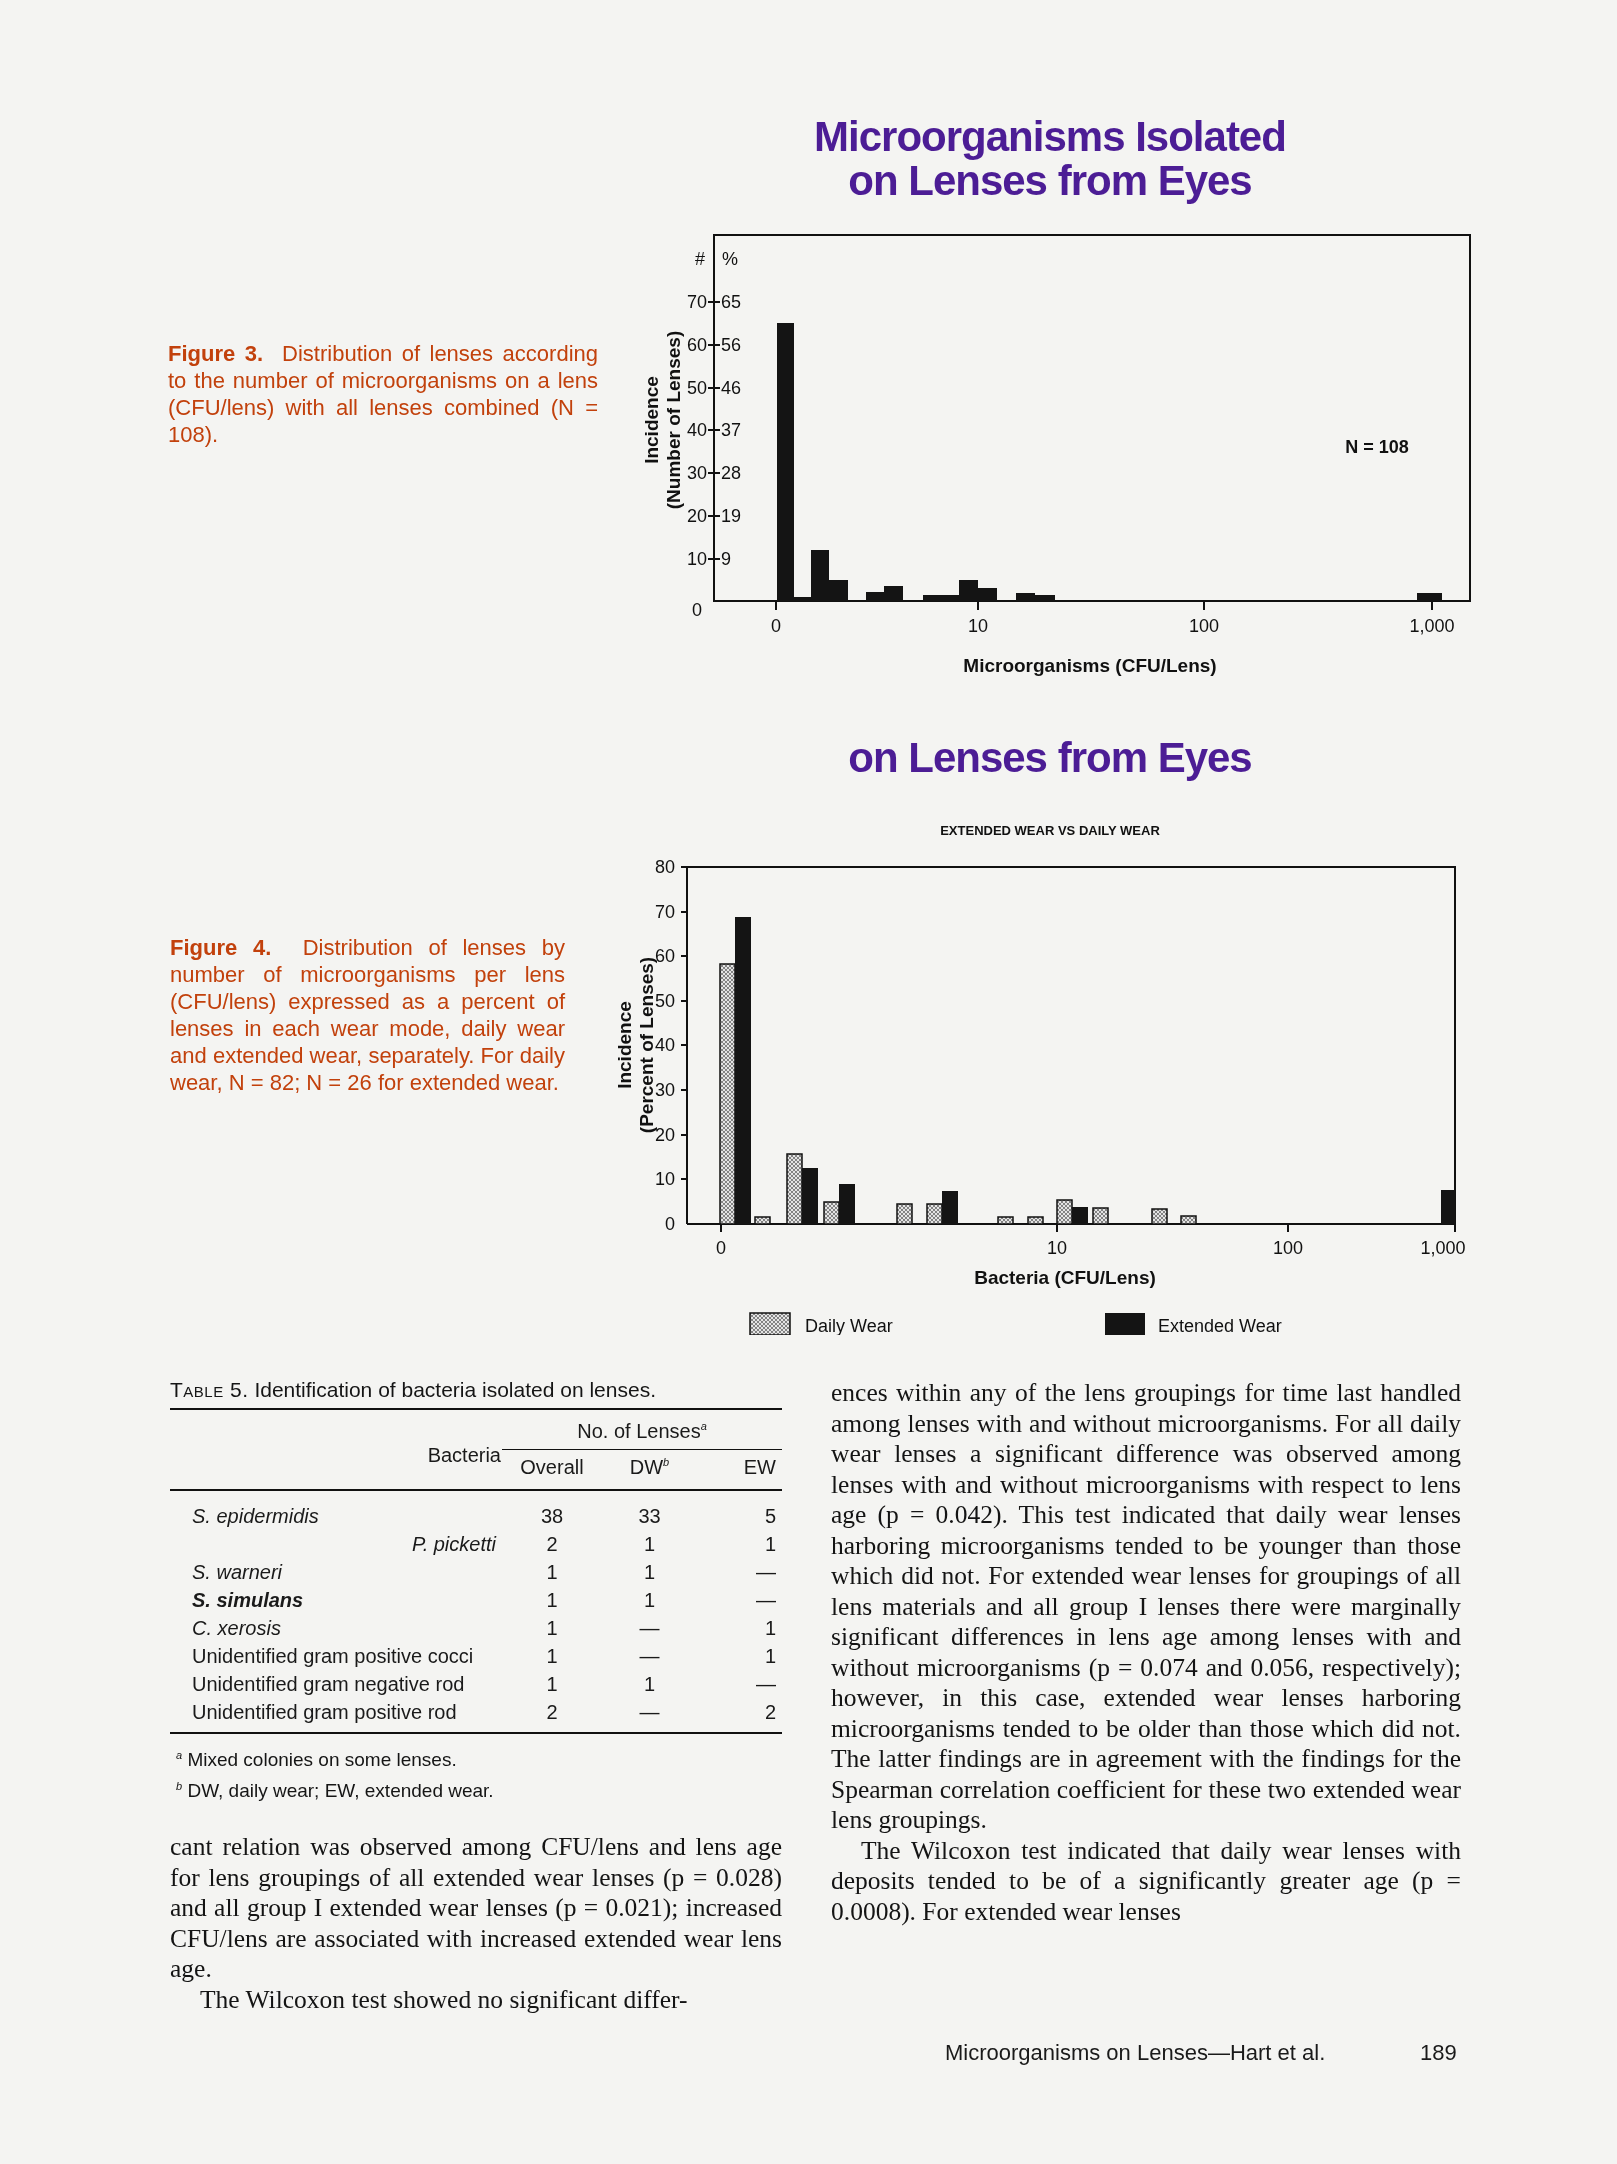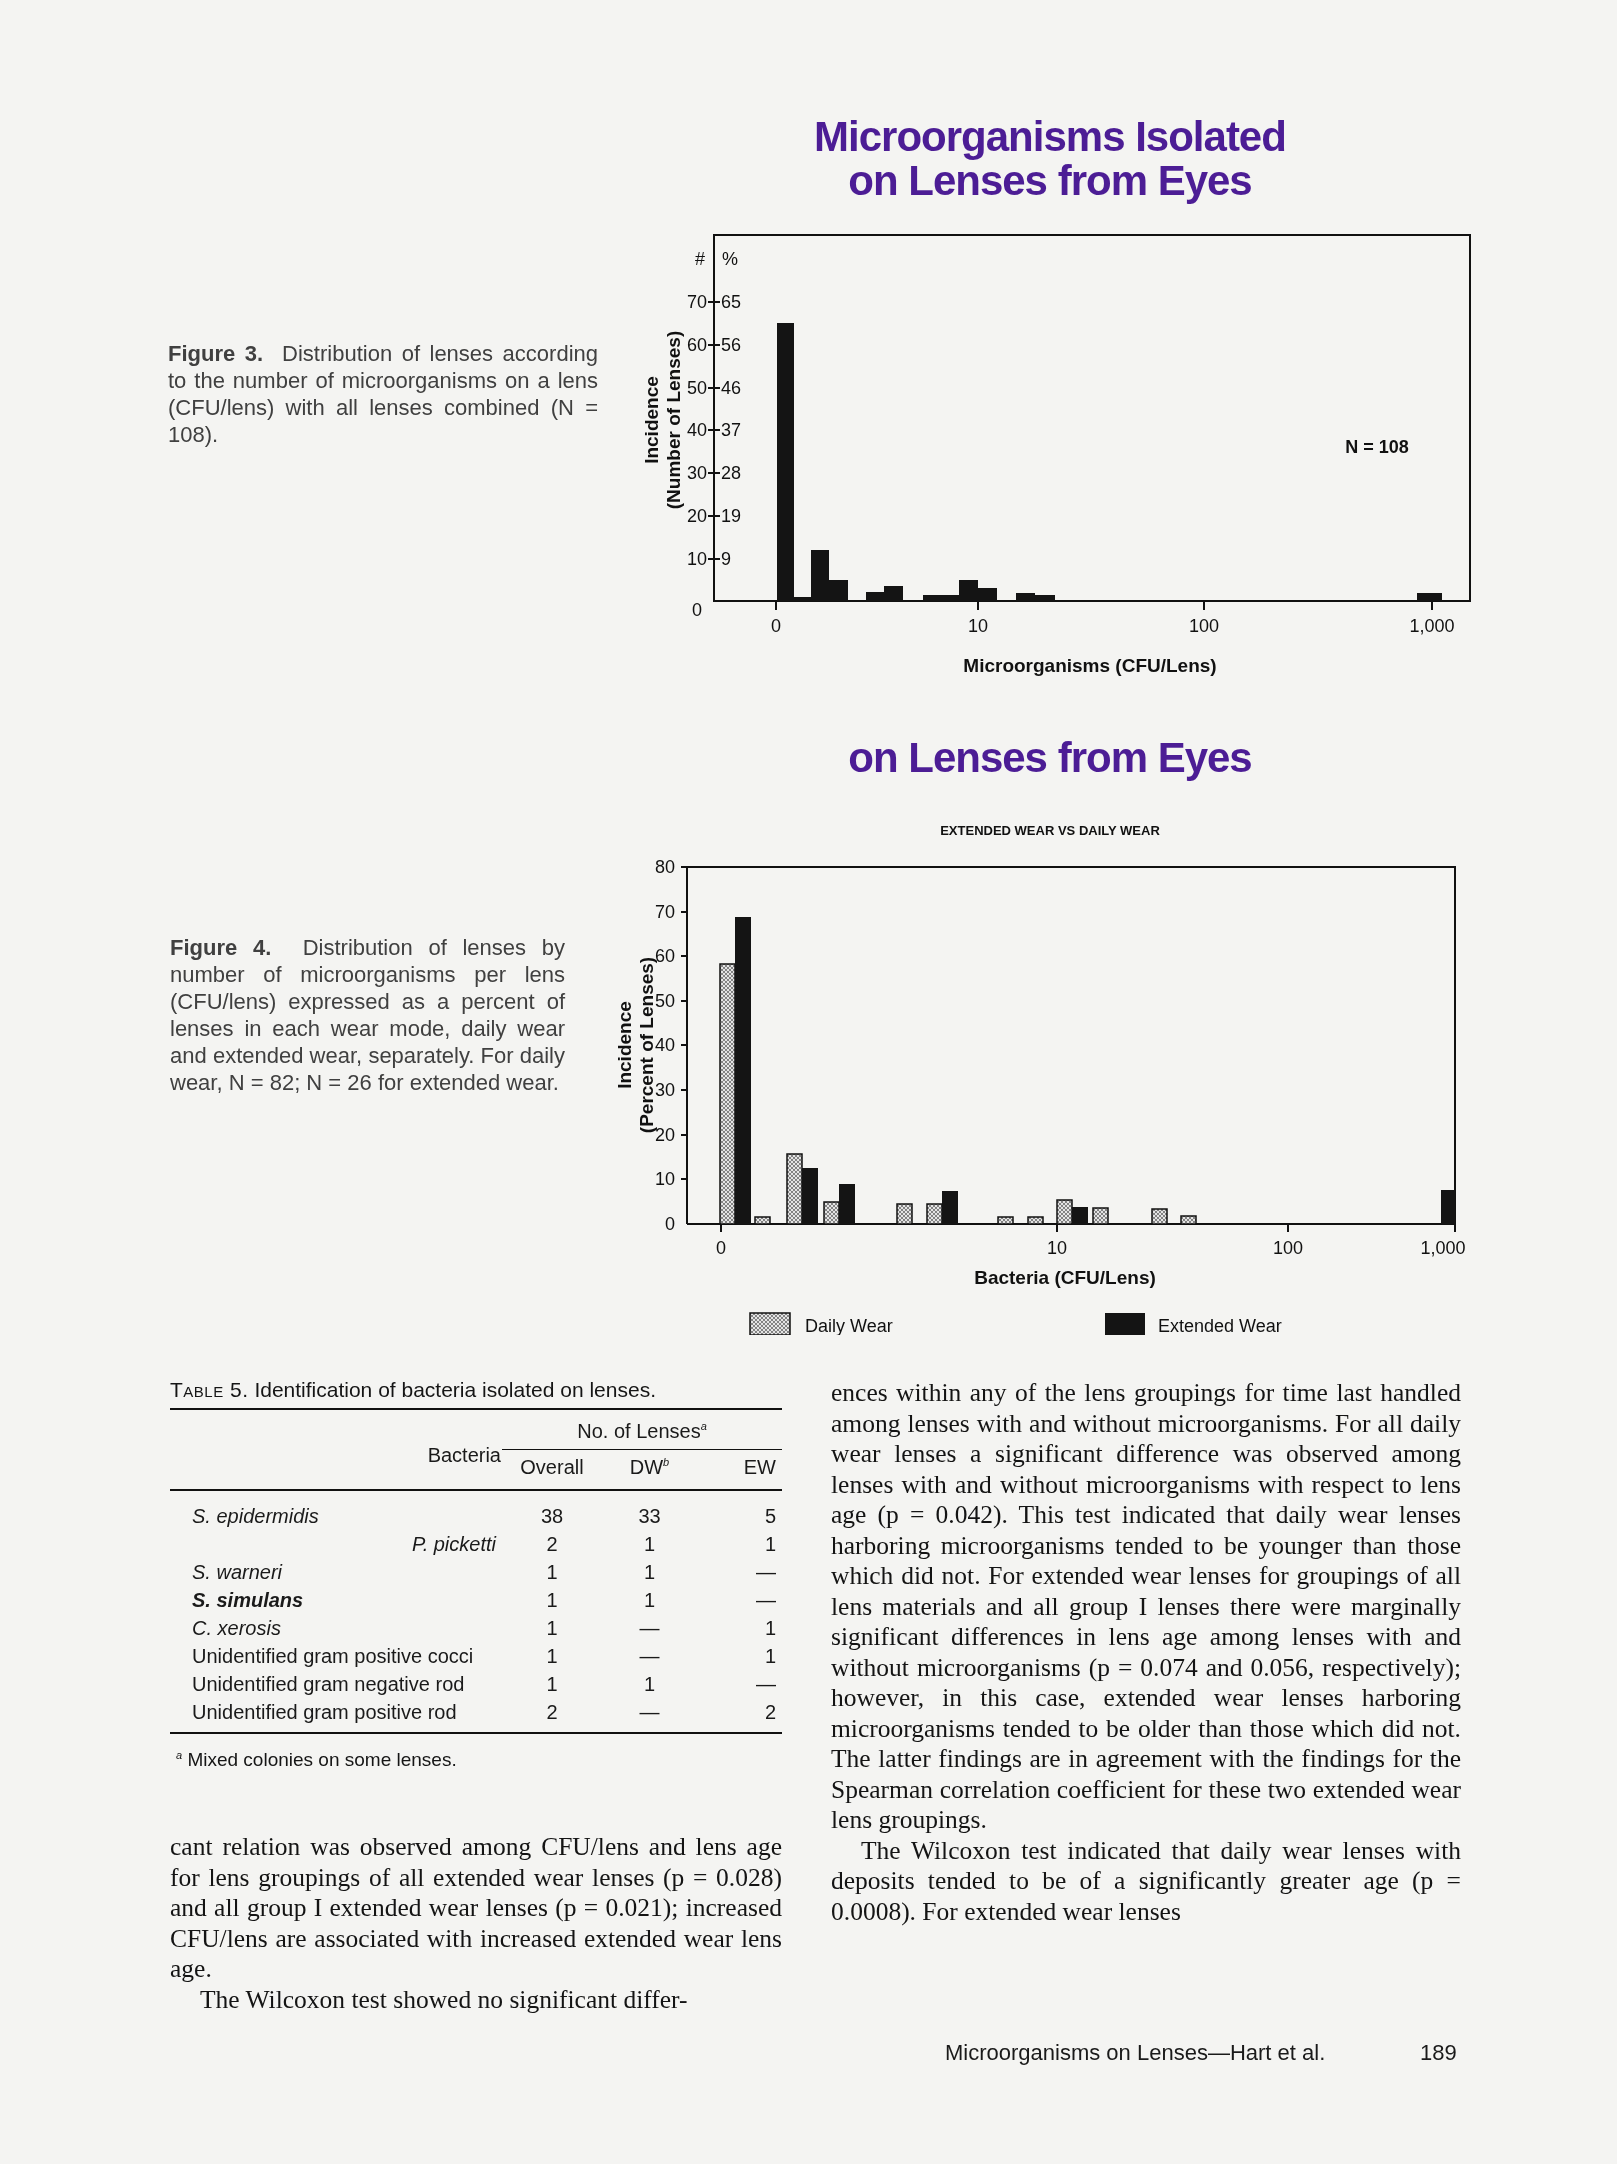--- a/index.html
+++ b/index.html
@@ -2,21 +2,21 @@
 <html><head>
 <meta charset="utf-8">
 <style>
   html, body { margin:0; padding:0; }
   body {
     width:1617px; height:2164px; background:#f4f4f2; position:relative; overflow:hidden;
     color:#151515; font-family:"Liberation Serif", serif;
   }
   .abs { position:absolute; }
   .sans { font-family:"Liberation Sans", sans-serif; }
-  .caption { font-family:"Liberation Sans", sans-serif; font-size:22px; line-height:27px; text-align:justify; color:#404040; }
+  .caption { font-family:"Liberation Sans", sans-serif; font-size:22px; line-height:27px; text-align:justify; color:#c2410c; }
   .caption b { font-weight:bold; }
   .chart-title { font-family:"Liberation Sans", sans-serif; font-weight:bold; font-size:42px; line-height:44px; text-align:center; letter-spacing:-1px; color:#4c1d95; }
   .subtitle { font-family:"Liberation Sans", sans-serif; font-weight:bold; font-size:13px; text-align:center; color:#111; }
   .body-text { font-family:"Liberation Serif", serif; font-size:25.5px; line-height:30.5px; text-align:justify; color:#141414; }
   .body-text p { margin:0; }
   .indent { text-indent:30px; }
   table.t5 { border-collapse:collapse; font-family:"Liberation Sans", sans-serif; font-size:20px; color:#1a1a1a; }
   .footer { font-family:"Liberation Sans", sans-serif; font-size:22px; color:#1a1a1a; }
   svg text { font-family:"Liberation Sans", sans-serif; }
 </style>
@@ -265,20 +265,21 @@
           <td style="text-align: left; padding: 1px 6px 1px 22px; line-height: 26px;">Unidentified gram positive rod</td>
           <td style="text-align: center; padding: 1px 6px; line-height: 26px;">2</td>
           <td style="text-align: center; padding: 1px 6px; line-height: 26px;">—</td>
           <td style="text-align: right; padding: 1px 6px; line-height: 26px;">2</td>
         </tr>
       </tbody>
   </table>
   <div style="border-top:2.5px solid #111; margin-top:6px;"></div>
   <div class="sans" style="font-size:19px; margin-top:8px; padding-left:6px; line-height:26px;">
     <div><sup style="font-size:11px; font-style:italic;">a</sup> <span>Mixed colonies on some lenses.</span></div>
+    <div><sup style="font-size:11px; font-style:italic;">b</sup> <span>DW, daily wear; EW, extended wear.</span></div>
   </div>
 </div>
 
 <div class="abs body-text" style="left:170px; top:1832px; width:612px;">
   <p>cant relation was observed among CFU/lens and lens age for lens groupings of all extended wear lenses (p = 0.028) and all group I extended wear lenses (p = 0.021); increased CFU/lens are associated with increased extended wear lens age.</p>
   <p class="indent" style="text-align:left;">The Wilcoxon test showed no significant differ-</p>
 </div>
 
 <div class="abs body-text" style="left:831px; top:1378px; width:630px;">
   <p>ences within any of the lens groupings for time last handled among lenses with and without microorganisms. For all daily wear lenses a significant difference was observed among lenses with and without microorganisms with respect to lens age (p = 0.042). This test indicated that daily wear lenses harboring microorganisms tended to be younger than those which did not. For extended wear lenses for groupings of all lens materials and all group I lenses there were marginally significant differences in lens age among lenses with and without microorganisms (p = 0.074 and 0.056, respectively); however, in this case, extended wear lenses harboring microorganisms tended to be older than those which did not. The latter findings are in agreement with the findings for the Spearman correlation coefficient for these two extended wear lens groupings.</p>

